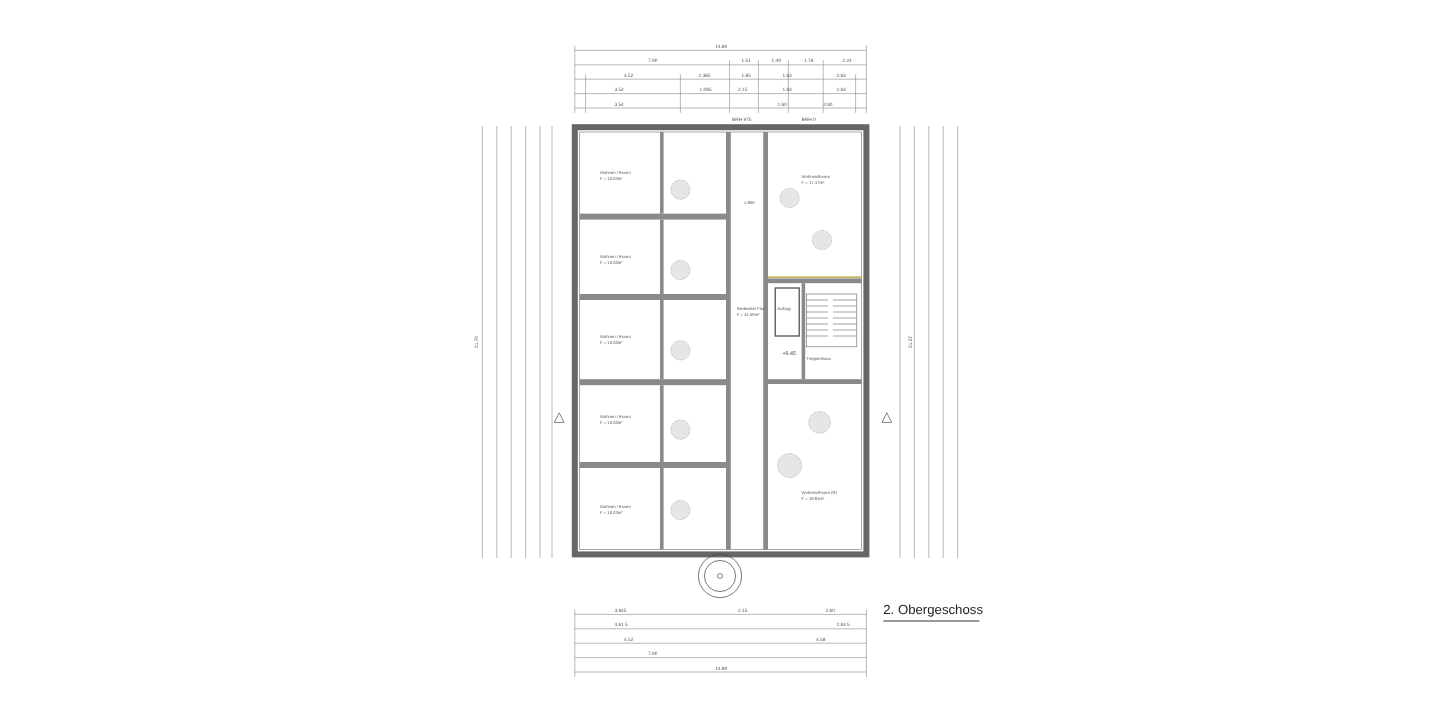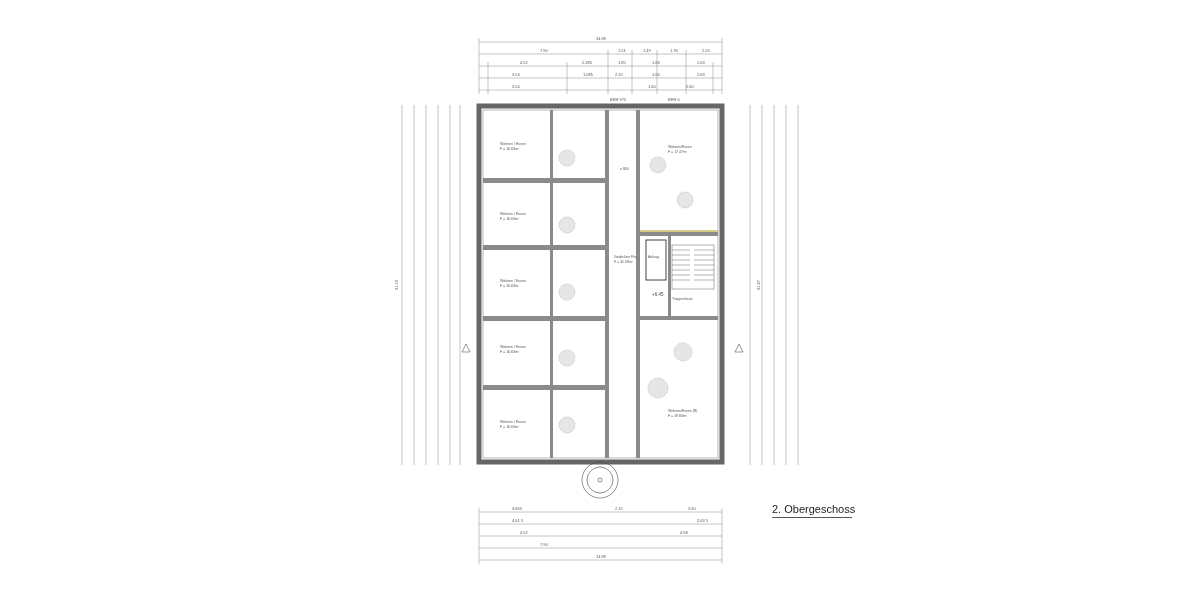--- a/index.html
+++ b/index.html
@@ -1,18 +1,18 @@
 <!DOCTYPE html>
 <html><head>
 <meta charset="utf-8">
 <style>
   html, body { margin:0; padding:0; background:#ffffff; }
   body { width:1200px; height:600px; position:relative; overflow:hidden; font-family:"Liberation Sans", sans-serif; color:#333; }
   #plan { position:absolute; left:0; top:0; width:1200px; height:600px; }
-  .title-block { position:absolute; left:772px; top:503px; font-size:11px; color:#222; }
+  .title-block { position:absolute; left:736px; top:503px; font-size:11px; color:#222; }
   .title-block .rule { border-bottom:1px solid #555; margin-top:2px; width:80px; }
   .dim-text { font-family:"Liberation Sans", sans-serif; font-size:4px; fill:#555; }
   .room-label { font-family:"Liberation Sans", sans-serif; font-size:3.5px; fill:#555; }
   .apt-label { font-family:"Liberation Sans", sans-serif; font-size:4.5px; fill:#444; }
 </style>
 </head>
 <body>
 
 <svg id="plan" viewBox="0 0 1200 600" xmlns="http://www.w3.org/2000/svg">
 

